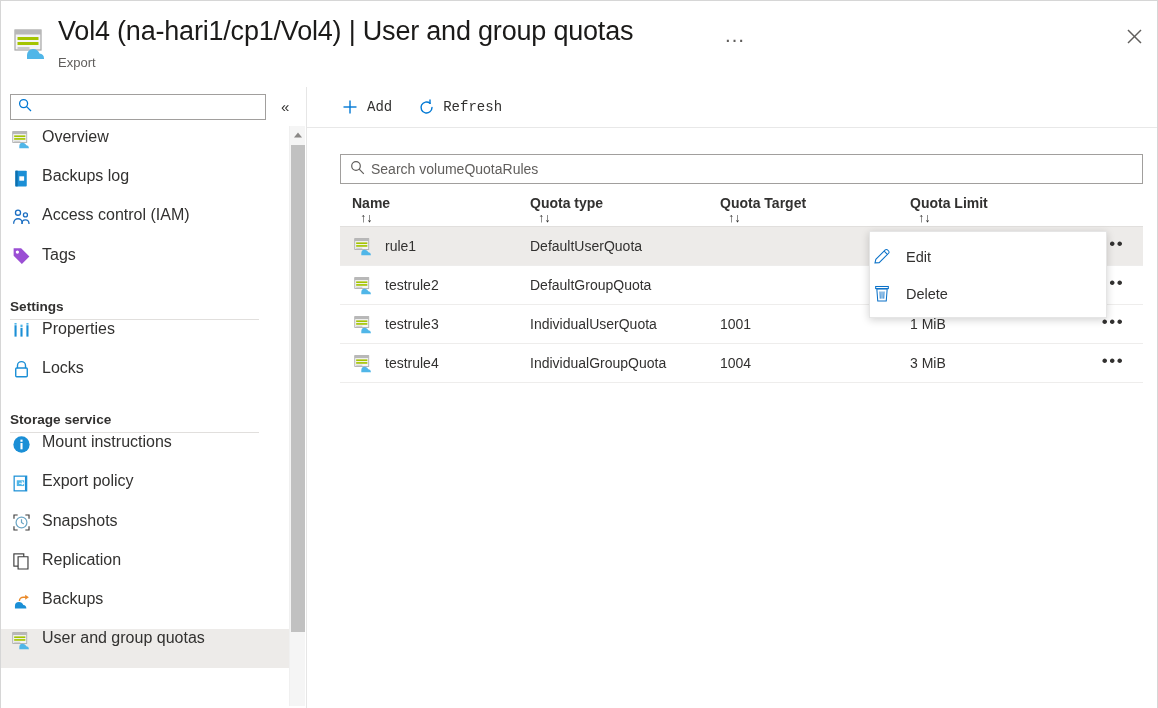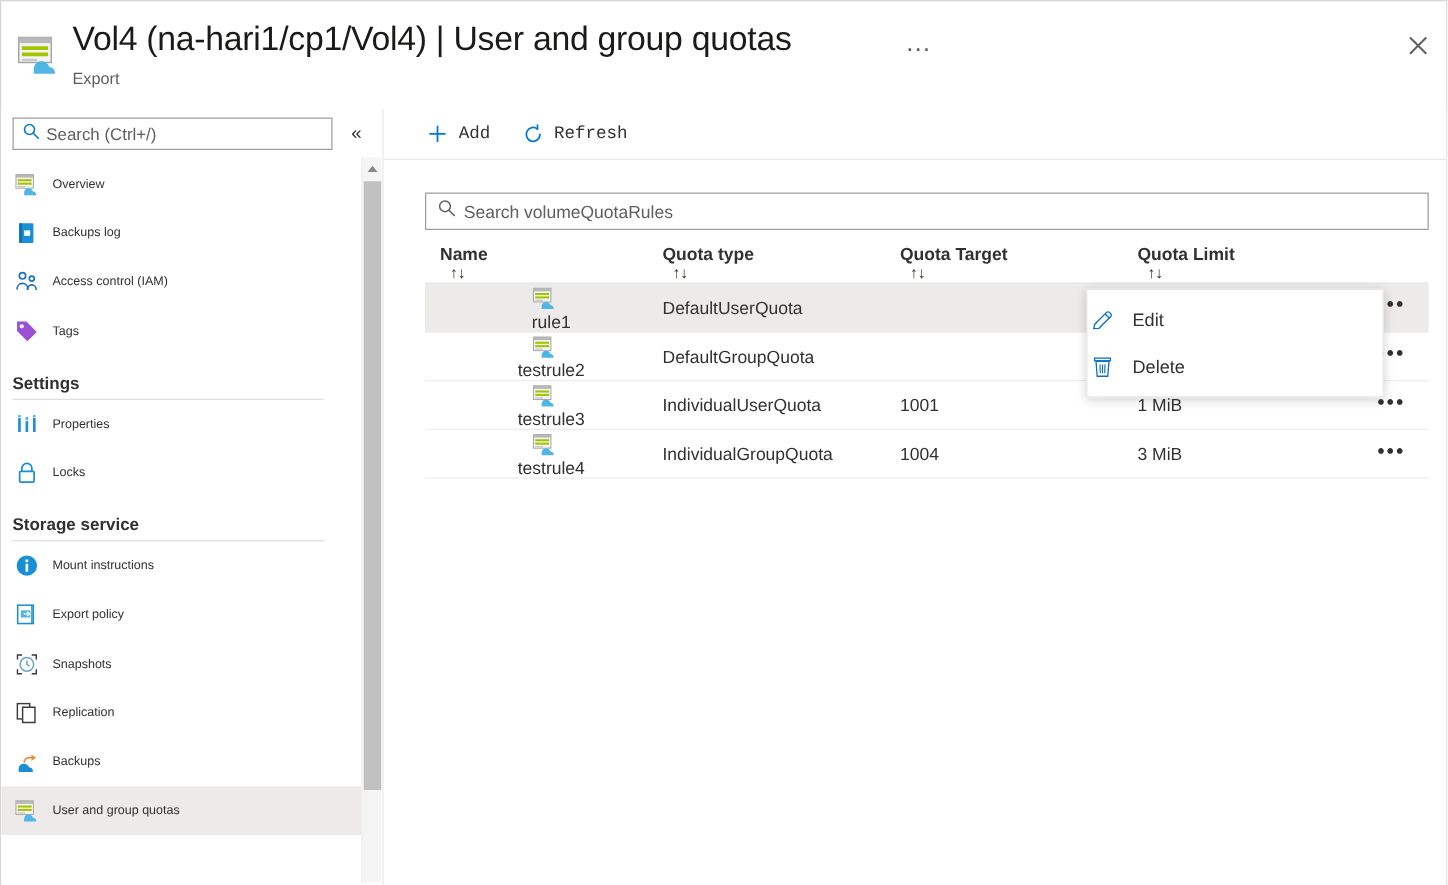--- a/index.html
+++ b/index.html
@@ -70,24 +70,24 @@
   }
 
   #rail-list {
     position: absolute; left: 0; top: 41px;
     width: 288px; height: 580px;
     overflow: hidden;
   }
   .nav-item {
     position: relative;
     height: 39.2px;
-    display: flex; align-items: center;
+    display: flex; align-items: flex-start;
     padding-left: 9px;
     cursor: pointer;
-    font-size: 10px; color: #323130;
+    font-size: 16px; color: #323130;
   }
   .nav-item.selected { background: #edebe9; }
   .nav-item .nav-icon {
     flex: 0 0 auto; width: 22px; height: 22px;
     margin-right: 10px;
     display: flex; align-items: center; justify-content: center;
   }
   .nav-group-title {
     font-size: 13.6px; font-weight: bold; color: #323130;
     padding-left: 9px; padding-top: 14px; padding-bottom: 5px;
@@ -179,21 +179,21 @@
 
   .grid-row {
     display: flex; align-items: center; height: 39px;
     border-bottom: 1px solid #eeedec; cursor: pointer;
   }
   .grid-row.selected { background: #edebe9; }
   .cell {
     font-size: 14px; color: #323130;
     display: flex; align-items: center; white-space: nowrap;
   }
-  .cell.col-name { padding-left: 12px; flex-direction: column; }
+  .cell.col-name { padding-left: 12px; }
   .row-icon { width: 22px; height: 22px; margin-right: 11px; flex: 0 0 auto;
               display: flex; align-items: center; justify-content: center; }
   .row-more {
     width: 36px; display: flex; align-items: center; justify-content: center;
     color: #323130; font-size: 17px; letter-spacing: 1.5px;
     cursor: pointer; line-height: 10px; padding-bottom: 5px;
   }
 
   
   #context-menu {
@@ -249,21 +249,20 @@
   <div id="left-rail">
 
     <div id="rail-search-row">
       <div id="rail-search-box">
         <span class="mag">
           <svg width="14" height="14" viewBox="0 0 14 14">
             <circle cx="5.6" cy="5.6" r="4" fill="none" stroke="#0078d4" stroke-width="1.3"></circle>
             <line x1="8.6" y1="8.6" x2="13" y2="13" stroke="#0078d4" stroke-width="1.3"></line>
           </svg>
         </span>
-        <input id="rail-search-input" type="text" placeholder="Search (Ctrl+/)" style="">
       </div>
       <div id="rail-collapse">«</div>
     </div>
 
     <div id="rail-list">
         <div class="nav-item">
           <span class="nav-icon">
             <svg viewBox="0 0 24 24" width="21" height="21">
               <rect x="2" y="3" width="16" height="12.5" fill="#f4f4f4" stroke="#a6a6a6" stroke-width="0.9"></rect>
               <rect x="2" y="3" width="16" height="2.8" fill="#b8b8b8"></rect>

